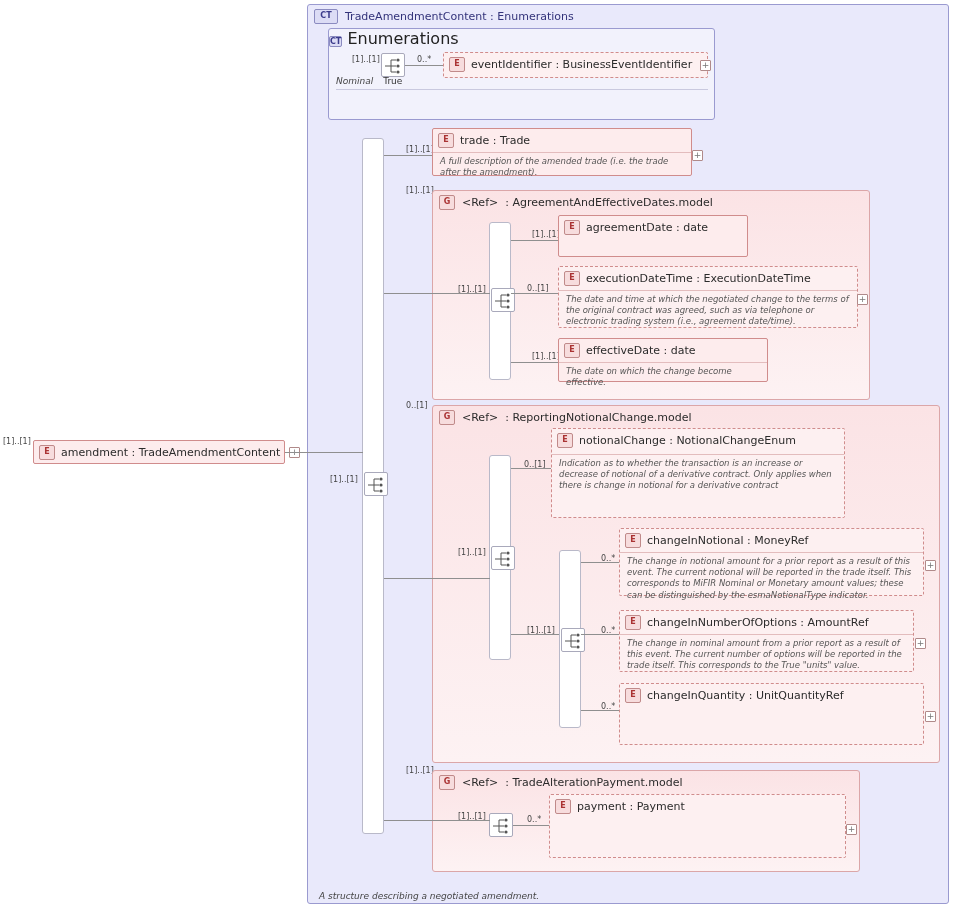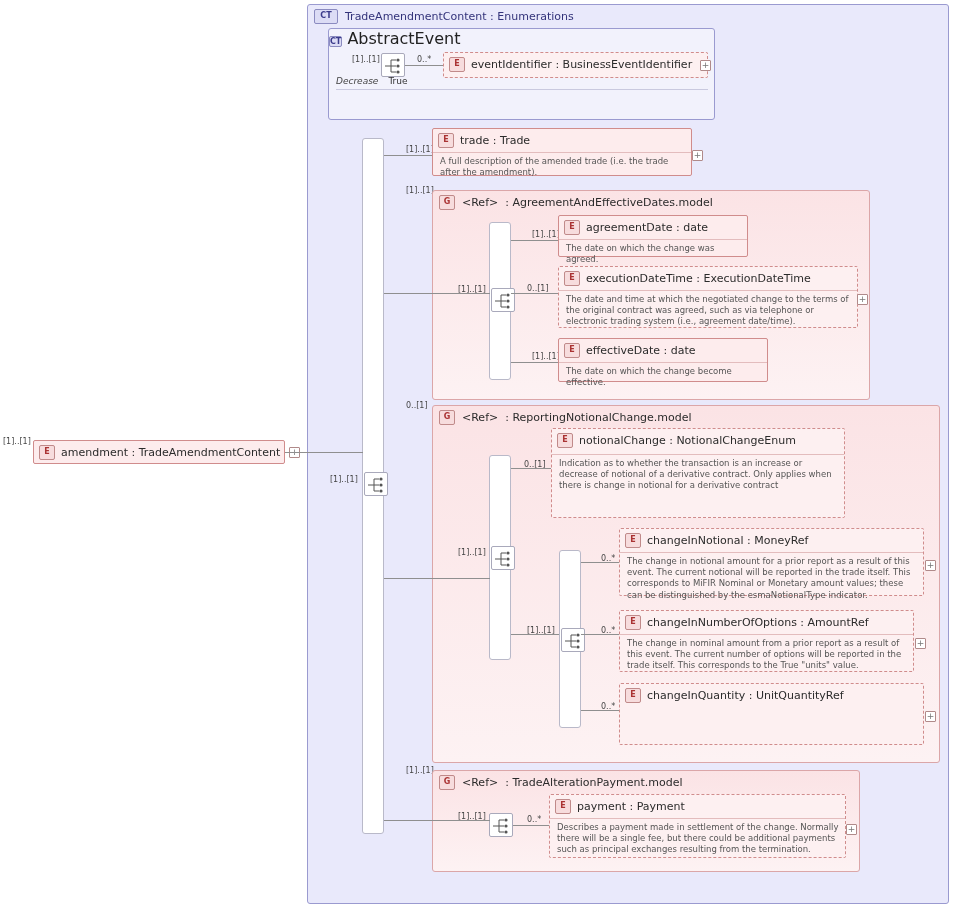--- a/index.html
+++ b/index.html
@@ -14,21 +14,21 @@
     background:#fdeced;
     border-radius:2px;
   }
   .node.dashed{border-style:dashed;background:#fdf0f1;}
   .node .hdr{
     display:flex;align-items:center;gap:6px;
     padding:4px 6px 4px 5px;
     font-size:11px;color:#3b3b3b;white-space:nowrap;
   }
   .node .doc{
-    font-size:8.5px;color:#555;line-height:1.32;
+    font-size:8.5px;font-style:italic;color:#555;line-height:1.32;
     padding:3px 6px 4px 7px;border-top:1px solid #e3bcbd;
   }
 
   
   .badge{
     width:14px;height:13px;border:1px solid #c08a8a;background:#f7dcdd;
     border-radius:2px;font-size:8px;line-height:11px;text-align:center;
     color:#a33; font-weight:bold; flex:0 0 auto;
   }
   .badge.ct{border-color:#8b8bc0;background:#dcdcf5;color:#3b3b8b;width:22px;}
@@ -101,29 +101,30 @@
   </div>
 
   <div class="line hline abs" style="left:285px;top:452px;width:22px;"></div>
   <div class="plus abs" style="left:289px;top:447px;">+</div>
 
   <div class="ct-outer abs" style="left:307px;top:4px;width:642px;height:900px;">
     <div class="ct-hdr">
       <span class="badge ct">CT</span>
       <span>TradeAmendmentContent : Enumerations</span>
     </div>
+    <div class="ct-foot abs" style="left:5px;top:883px;">A structure describing a negotiated amendment.</div>
   </div>
 
   <div class="ct-inner abs" style="left:328px;top:28px;width:387px;height:92px;">
     <div class="ct-hdr">
       <span class="badge ct">CT</span>
-      <span>AbstractEvent</span>
+      <span>Enumerations</span>
     </div>
     <div class="abstractrow" style="margin-top:26px;">
-      <span class="k">Decrease</span>
+      <span class="k">Nominal</span>
       <span class="v">True</span>
     </div>
     <div class="hr"></div>
   </div>
 
   <div class="card abs" style="left:352px;top:55px;">[1]..[1]</div>
   <div class="seqicon abs" style="left:381px;top:53px;">
     <svg width="24" height="24" viewBox="0 0 24 24">
       <line x1="3" y1="12" x2="9" y2="12" stroke="#555" stroke-width="1"></line>
       <line x1="9" y1="6" x2="9" y2="18" stroke="#555" stroke-width="1"></line>
@@ -205,21 +206,20 @@
   <div class="line hline abs" style="left:511px;top:240px;width:47px;"></div>
   <div class="line hline abs" style="left:511px;top:293px;width:47px;"></div>
   <div class="line hline abs" style="left:511px;top:362px;width:47px;"></div>
 
   <div class="card abs" style="left:532px;top:230px;">[1]..[1]</div>
   <div class="node abs" style="left:558px;top:215px;width:190px;height:42px;">
     <div class="hdr">
       <span class="badge">E</span>
       <span class="nm">agreementDate  : date</span>
     </div>
-    <div class="doc">The date on which the change was agreed.</div>
   </div>
 
   <div class="card abs" style="left:527px;top:284px;">0..[1]</div>
   <div class="node dashed abs" style="left:558px;top:266px;width:300px;height:62px;">
     <div class="hdr">
       <span class="badge">E</span>
       <span class="nm">executionDateTime  : ExecutionDateTime</span>
     </div>
     <div class="doc">The date and time at which the negotiated change to the terms of the original contract was agreed, such as via telephone or electronic trading system (i.e., agreement date/time).</div>
   </div>
@@ -341,17 +341,16 @@
   </div>
   <div class="line hline abs" style="left:432px;top:820px;width:58px;"></div>
   <div class="line hline abs" style="left:513px;top:825px;width:36px;"></div>
 
   <div class="card abs" style="left:527px;top:815px;">0..*</div>
   <div class="node dashed abs" style="left:549px;top:794px;width:297px;height:64px;">
     <div class="hdr">
       <span class="badge">E</span>
       <span class="nm">payment  : Payment</span>
     </div>
-    <div class="doc">Describes a payment made in settlement of the change. Normally there will be a single fee, but there could be additional payments such as principal exchanges resulting from the termination.</div>
   </div>
   <div class="plus abs" style="left:846px;top:824px;">+</div>
 
 </div>
 
 </body></html>

